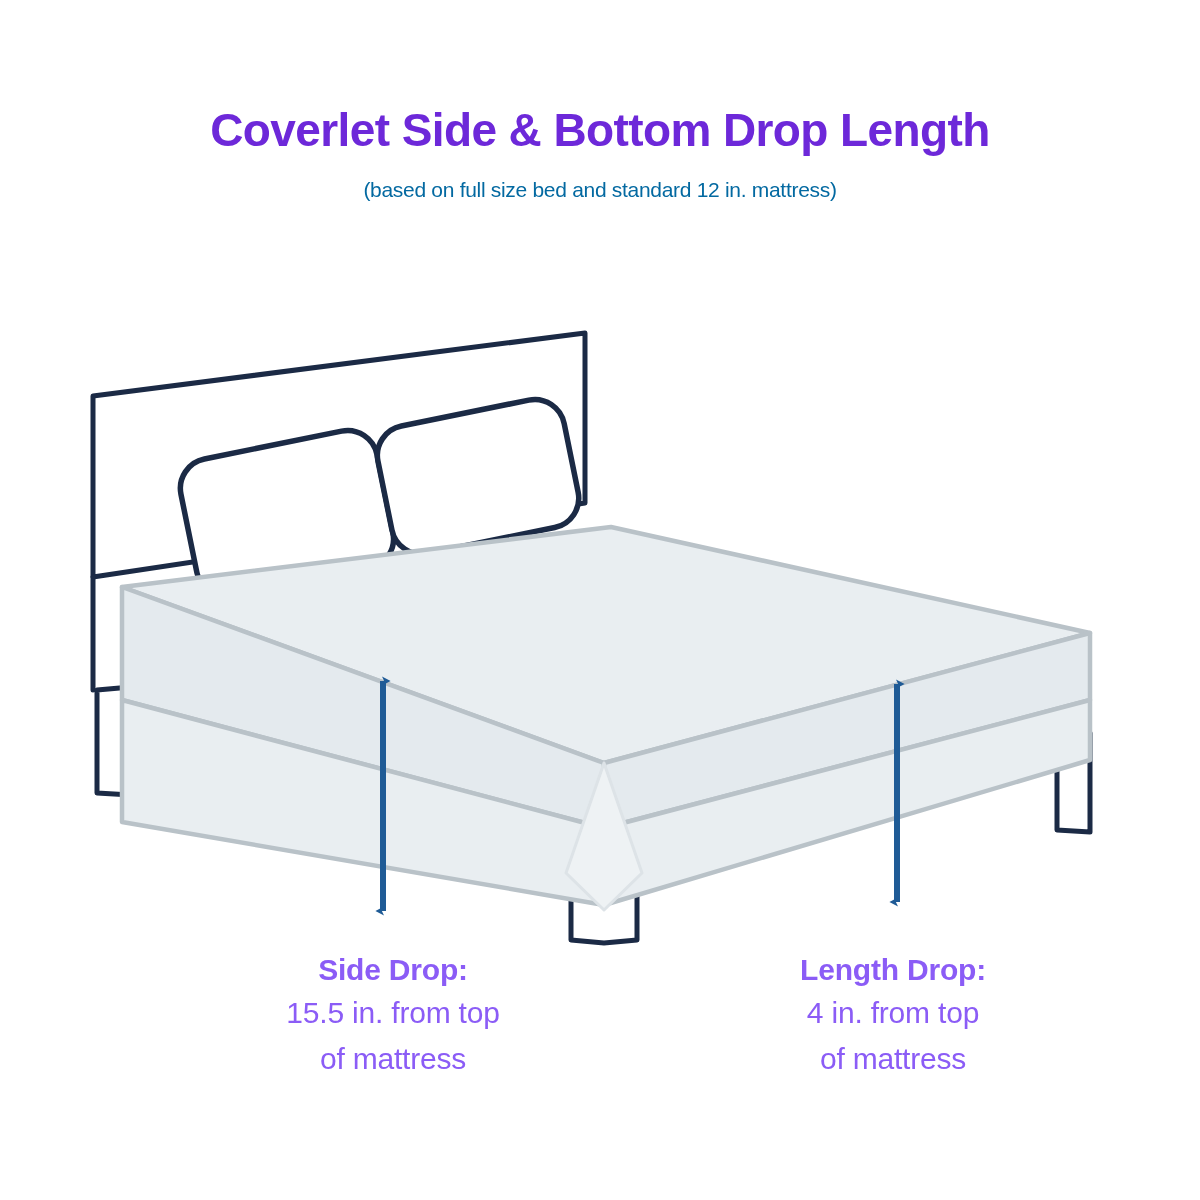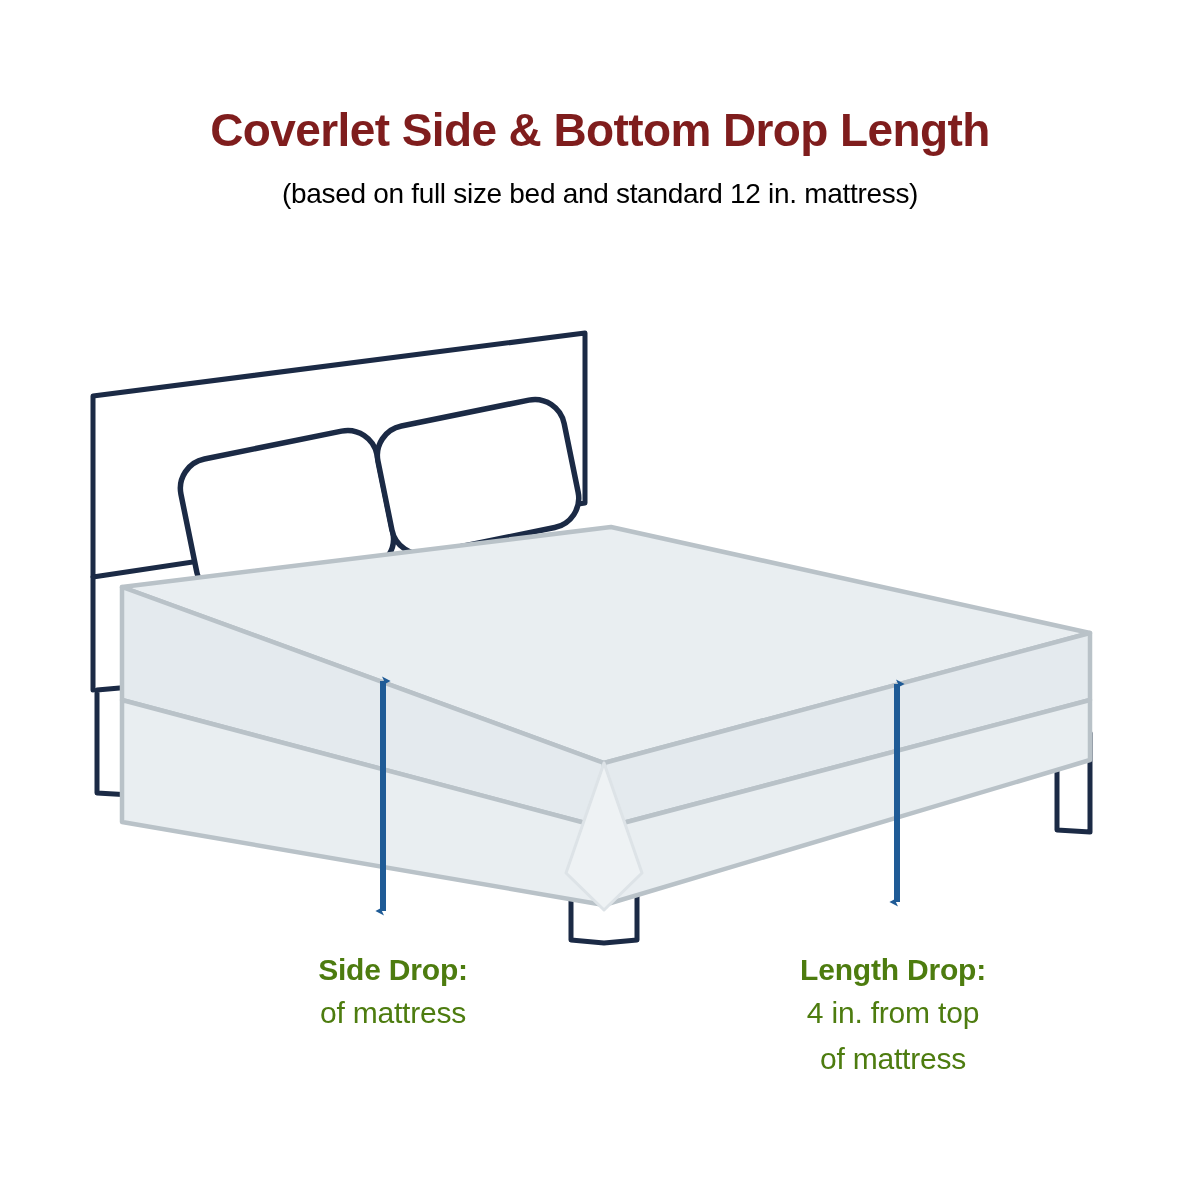--- a/index.html
+++ b/index.html
@@ -25,49 +25,49 @@
     top: 0;
     left: 0;
     width: 1200px;
     text-align: center;
     padding-top: 104px;
     box-sizing: border-box;
   }
   .title {
     font-size: 46px;
     font-weight: bold;
-    color: #7f1d1d;
+    color: #6d28d9;
     letter-spacing: -0.6px;
     line-height: 1.16;
     margin: 0;
   }
   .subtitle {
-    font-size: 28px;
+    font-size: 21px;
     font-weight: normal;
-    color: #000000;
+    color: #0369a1;
     letter-spacing: -0.3px;
     line-height: 1.2;
     margin: 20px 0 0 0;
   }
   .diagram-wrap {
     position: absolute;
     top: 0;
     left: 0;
     width: 1200px;
     height: 1200px;
   }
   svg.scene {
     display: block;
     width: 1200px;
     height: 1200px;
   }
   .caption {
     position: absolute;
     text-align: center;
-    color: #4d7c0f;
+    color: #8b5cf6;
   }
   .caption .cap-title {
     display: block;
     font-size: 30px;
     font-weight: bold;
     letter-spacing: -0.2px;
     line-height: 1.33;
   }
   .caption .cap-line {
     display: block;
@@ -149,20 +149,21 @@
 
       <g>
         <line x1="383" y1="681" x2="383" y2="911" stroke="#1f5b96" stroke-width="6" marker-start="url(#arrow-up)" marker-end="url(#arrow-down)"></line>
         <line x1="897" y1="684" x2="897" y2="902" stroke="#1f5b96" stroke-width="6" marker-start="url(#arrow-up)" marker-end="url(#arrow-down)"></line>
       </g>
     </svg>
   </div>
 
   <div class="caption" id="caption-side">
     <span class="cap-title">Side Drop:</span>
+    <span class="cap-line">15.5 in. from top</span>
     <span class="cap-line">of mattress</span>
   </div>
 
   <div class="caption" id="caption-bottom">
     <span class="cap-title">Length Drop:</span>
     <span class="cap-line">4 in. from top</span>
     <span class="cap-line">of mattress</span>
   </div>
 
 </div>

